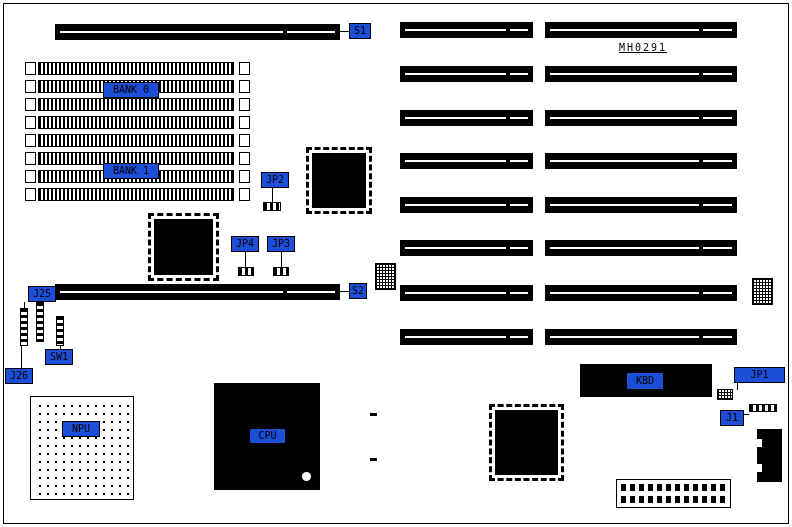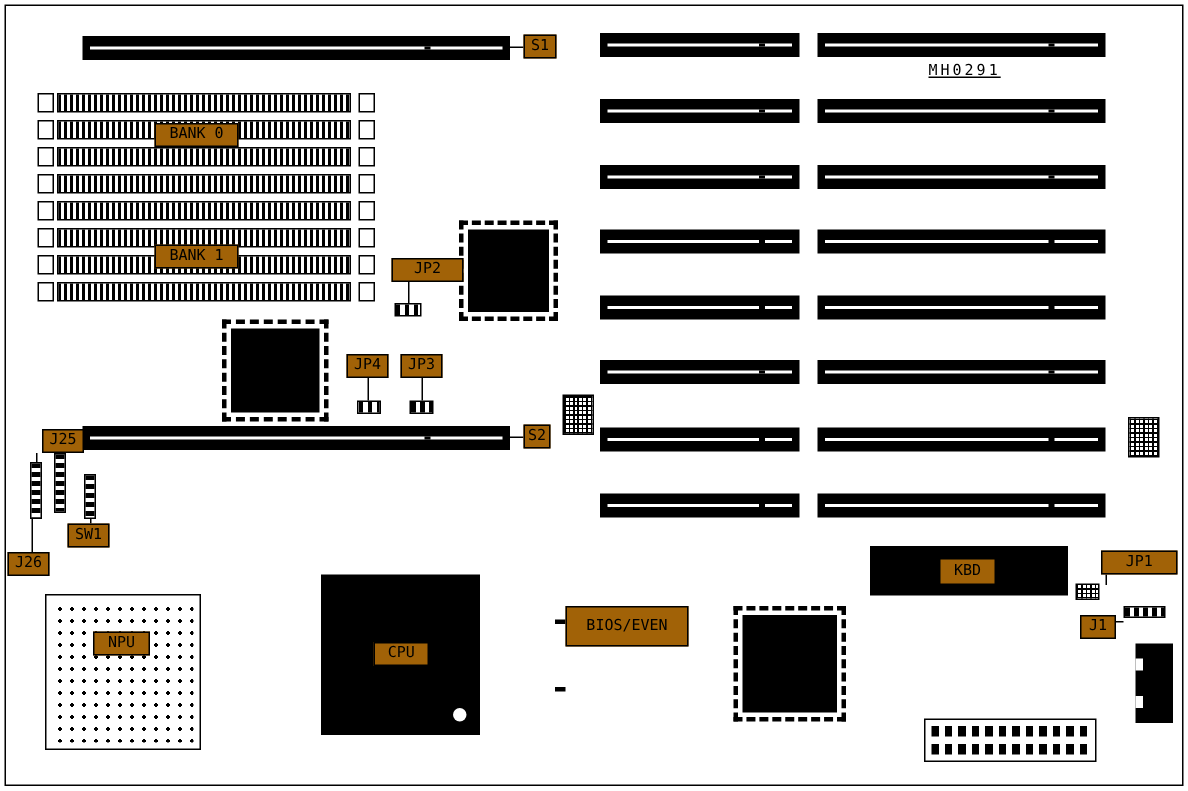--- a/index.html
+++ b/index.html
@@ -19,21 +19,21 @@
   .simm-row {
     position:absolute; left:38px; width:196px; height:13px; box-sizing:border-box;
     border:1px solid #000;
     background:repeating-linear-gradient(90deg,#000 0 2px,#fff 2px 4px);
   }
   .simm-row::before { content:""; position:absolute; left:-14px; top:-1px; width:9px; height:11px; border:1px solid #000; background:#fff; }
   .simm-row::after  { content:""; position:absolute; right:-17px; top:-1px; width:9px; height:11px; border:1px solid #000; background:#fff; }
 
   
   .lbl {
-    position:absolute; background:#a16207; border:1px solid #000;
+    position:absolute; background:#1d4ed8; border:1px solid #000;
     font-size:10px; line-height:1; display:flex; align-items:center; justify-content:center;
     white-space:nowrap; z-index:6; box-sizing:border-box;
   }
 
   
   .chip { position:absolute; background:#000; outline:3px dashed #000; outline-offset:3px; }
 
   
   .blk { position:absolute; background:#000; }
   .cpu-chip::after { content:""; position:absolute; right:9px; bottom:9px; width:9px; height:9px; border-radius:50%; background:#fff; }
@@ -109,21 +109,21 @@
   <div class="simm-row" style="top:80px"></div>
   <div class="simm-row" style="top:98px"></div>
   <div class="simm-row" style="top:116px"></div>
   <div class="simm-row" style="top:134px"></div>
   <div class="simm-row" style="top:152px"></div>
   <div class="simm-row" style="top:170px"></div>
   <div class="simm-row" style="top:188px"></div>
   <div class="lbl" style="left:103px;top:82px;width:56px;height:16px">BANK 0</div>
   <div class="lbl" style="left:103px;top:163px;width:56px;height:16px">BANK 1</div>
 
-  <div class="lbl" style="left:261px;top:172px;width:48px;height:16px">JP2</div>
+  <div class="lbl" style="left:261px;top:172px;width:28px;height:16px">JP2</div>
   <div class="lead" style="left:272px;top:188px;width:1px;height:14px"></div>
   <div class="pins-h" style="left:263px;top:202px;width:18px;height:9px"></div>
 
   <div class="chip" style="left:312px;top:153px;width:54px;height:55px"></div>
   <div class="chip" style="left:154px;top:219px;width:59px;height:56px"></div>
 
   <div class="lbl" style="left:231px;top:236px;width:28px;height:16px">JP4</div>
   <div class="lbl" style="left:267px;top:236px;width:28px;height:16px">JP3</div>
   <div class="lead" style="left:245px;top:252px;width:1px;height:15px"></div>
   <div class="lead" style="left:281px;top:252px;width:1px;height:15px"></div>
@@ -147,21 +147,20 @@
   <div class="lead" style="left:21px;top:346px;width:1px;height:22px"></div>
   <div class="lbl" style="left:5px;top:368px;width:28px;height:16px">J26</div>
 
   <div class="pga" style="left:30px;top:396px;width:104px;height:104px"></div>
   <div class="lbl" style="left:62px;top:421px;width:38px;height:16px">NPU</div>
 
   <div class="blk cpu-chip" style="left:214px;top:383px;width:106px;height:107px"></div>
   <div class="lbl" style="left:249px;top:428px;width:37px;height:16px">CPU</div>
 
   <div class="lead" style="left:370px;top:413px;width:7px;height:3px"></div>
-  <div class="lbl" style="left:377px;top:404px;width:82px;height:27px">BIOS/EVEN</div>
   <div class="lead" style="left:370px;top:458px;width:7px;height:3px"></div>
 
   <div class="chip" style="left:495px;top:410px;width:63px;height:65px"></div>
 
   <div class="blk" style="left:580px;top:364px;width:132px;height:33px"></div>
   <div class="lbl" style="left:626px;top:372px;width:38px;height:18px">KBD</div>
 
   <div class="lbl" style="left:734px;top:367px;width:51px;height:16px">JP1</div>
   <div class="lead" style="left:737px;top:383px;width:1px;height:7px"></div>
   <div class="xhatch" style="left:717px;top:389px;width:16px;height:11px"></div>

